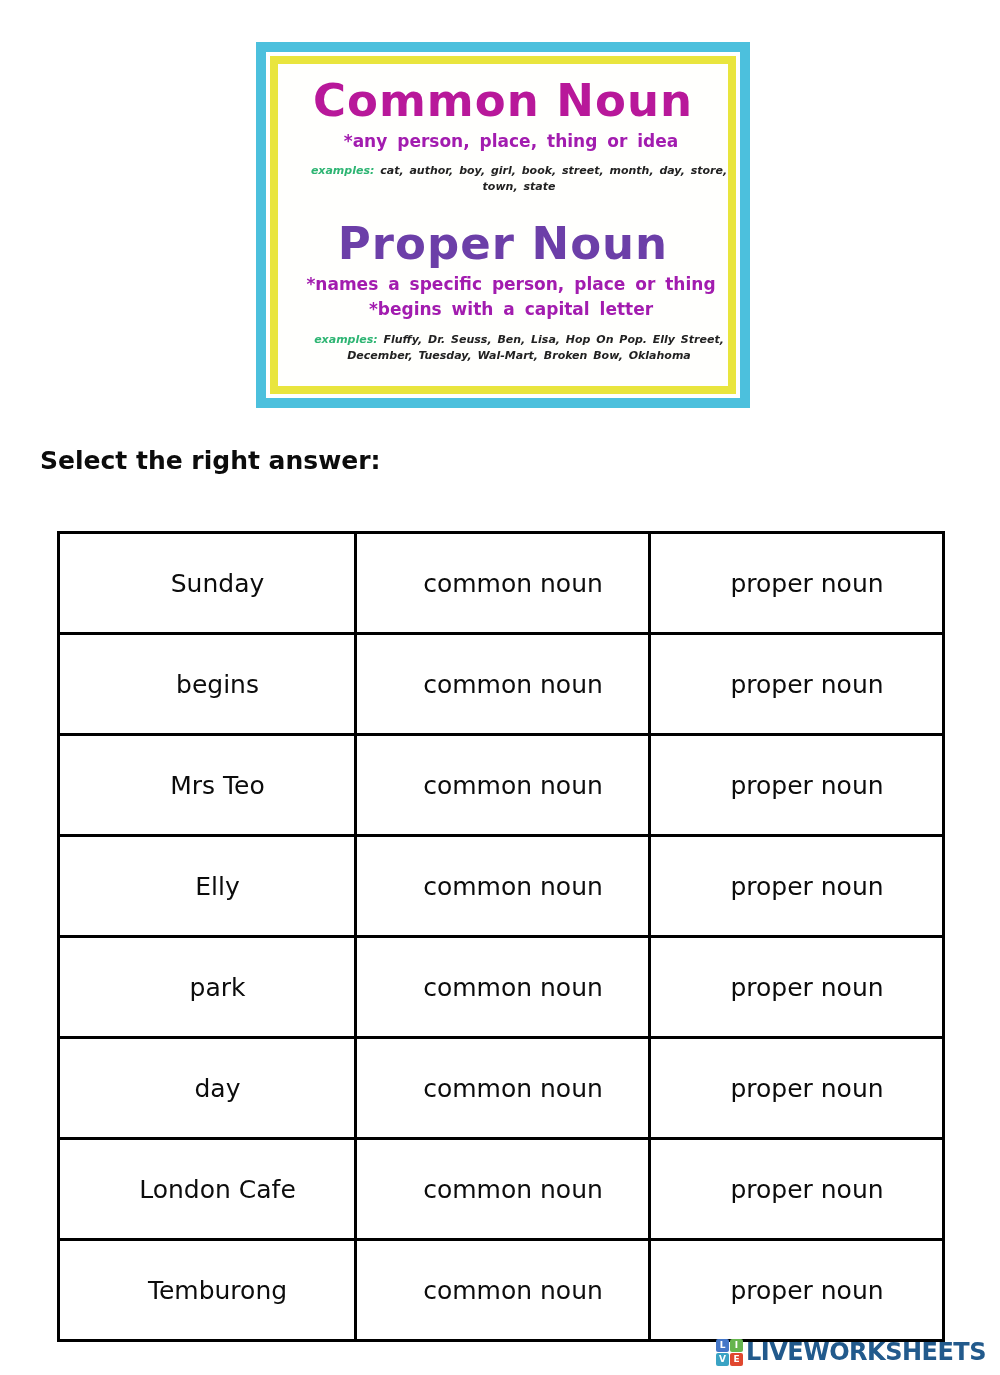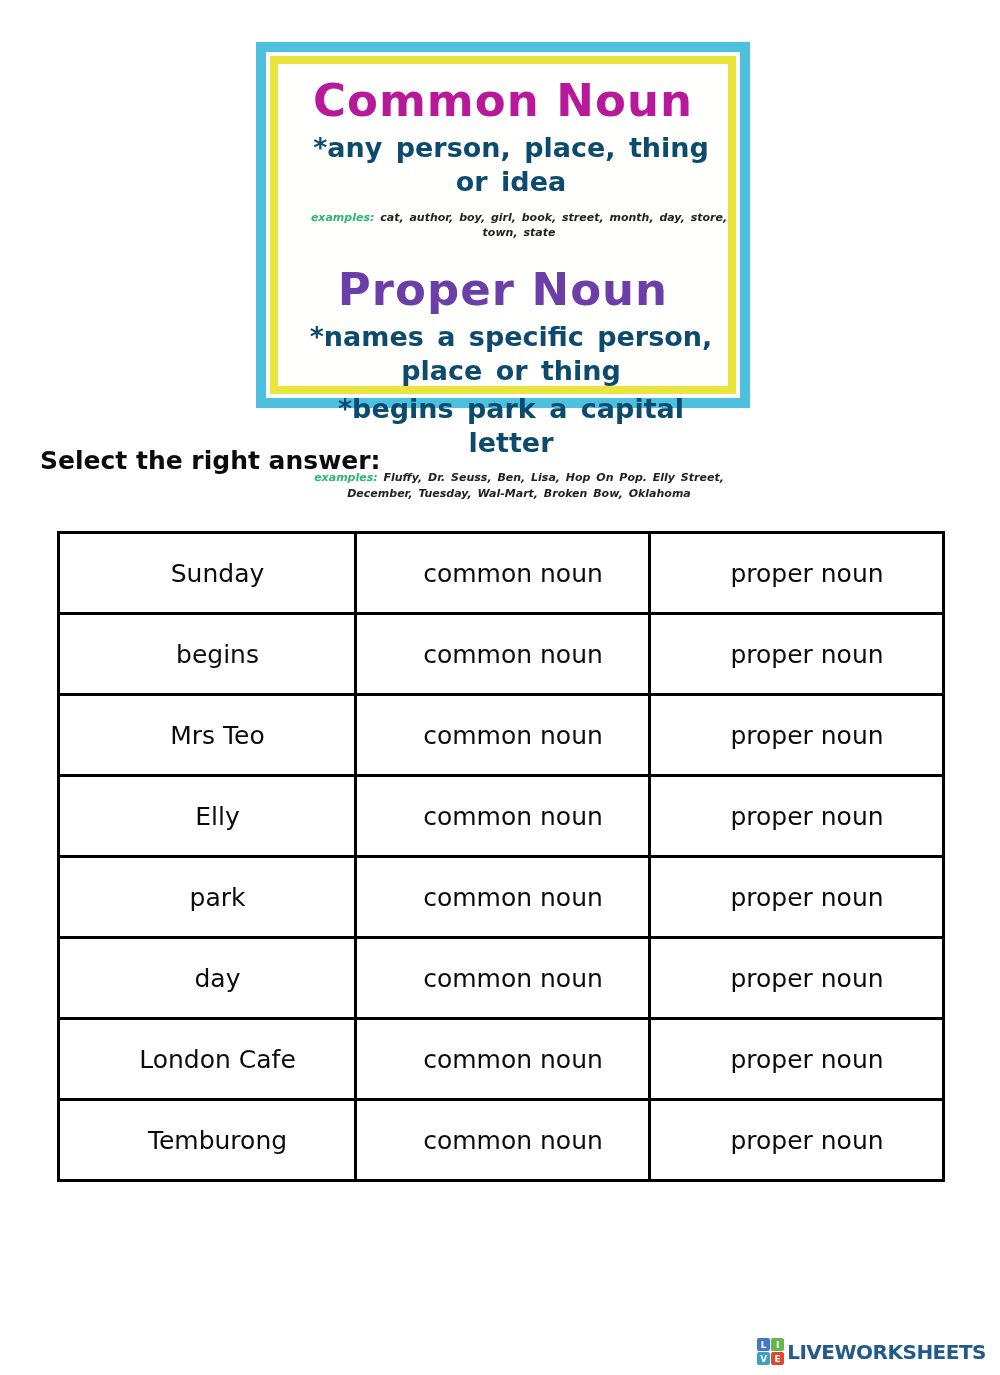--- a/index.html
+++ b/index.html
@@ -7,60 +7,60 @@
     font-family: "DejaVu Sans", sans-serif; color: #111; }
   .page { position: relative; width: 1000px; height: 1375px; background: #fff; overflow: hidden; }
 
   
   .poster { position: absolute; left: 256px; top: 42px; width: 494px; height: 366px;
     background: #ffffff; border: 10px solid #4cc0dd; padding: 4px; }
   .poster-yellow { width: 100%; height: 100%; border: 8px solid #e9e53d; background: #fffffd;
     text-align: center; padding-top: 10px; }
   .poster-title-common { font-size: 45px; font-weight: bold; letter-spacing: 1px; color: #b8189a; }
   .poster-title-proper { font-size: 45px; font-weight: bold; letter-spacing: 1px; color: #6c3fa8; margin-top: 22px; }
-  .def-line { font-size: 27px; font-weight: bold; color: #0c4a6e; line-height: 1.25; margin-top: 4px; word-spacing: 4px; margin-left: 16px; }
+  .def-line { font-size: 17px; font-weight: bold; color: #a21caf; line-height: 1.25; margin-top: 4px; word-spacing: 4px; margin-left: 16px; }
   .def-line .u { text-decoration: underline; }
   .examples-line { font-size: 11px; font-weight: bold; font-style: italic; color: #222;
     margin-top: 11px; line-height: 1.45; word-spacing: 2px; padding-left: 32px; }
   .ex-label { color: #2eb573; }
 
   
   .instruction { position: absolute; left: 40px; top: 446px; font-size: 25px; font-weight: 600;
     color: #0c0c0c; letter-spacing: 0px; }
 
   
   table.quiz { position: absolute; left: 57px; top: 531px; width: 884px;
     border-collapse: collapse; table-layout: fixed; }
-  table.quiz td { border: 3px solid #000; height: 81px; text-align: center; vertical-align: middle;
+  table.quiz td { border: 3px solid #000; height: 101px; text-align: center; vertical-align: middle;
     font-size: 25px; color: #0c0c0c; background: #fff; padding-left: 21px; }
   table.quiz td.word-cell { width: 297px; }
   table.quiz td.option-cell { width: 294px; cursor: pointer; }
 
   
   .footer-logo { position: absolute; top: 1338px; right: 14px; display: flex; align-items: center; }
   .logo-grid { display: grid; grid-template-columns: 13px 13px; grid-template-rows: 13px 13px;
     gap: 1px; margin-right: 3px; }
   .logo-sq { display: flex; align-items: center; justify-content: center;
     color: #fff; font-size: 9px; font-weight: bold; border-radius: 2px; }
-  .logo-text { font-size: 20px; font-weight: bold; color: #225a8c; letter-spacing: -0.5px; }
+  .logo-text { font-size: 24px; font-weight: bold; color: #225a8c; letter-spacing: -0.5px; }
 </style>
 </head>
 <body>
 
 <div class="page">
 
   <div class="poster">
     <div class="poster-yellow">
       <div class="poster-title-common">Common Noun</div>
       <div class="def-line">*any person, place, thing or idea</div>
       <div class="examples-line"><span class="ex-label">examples:</span><span> cat, author, boy, girl, book, street, month, day, store, town, state</span></div>
 
       <div class="poster-title-proper">Proper Noun</div>
       <div class="def-line">*names a specific person, place or thing</div>
-      <div class="def-line">*begins park a capital letter</div>
+      <div class="def-line">*begins with a capital letter</div>
       <div class="examples-line"><span class="ex-label">examples:</span><span> Fluffy, Dr. Seuss, Ben, Lisa, Hop On Pop. Elly Street,</span><br><span>December, Tuesday, Wal-Mart, Broken Bow, Oklahoma</span></div>
     </div>
   </div>
 
   <div class="instruction">Select the right answer:</div>
 
   <table class="quiz">
     <tbody id="quiz-body">
         <tr>
           <td class="word-cell">Sunday</td>

